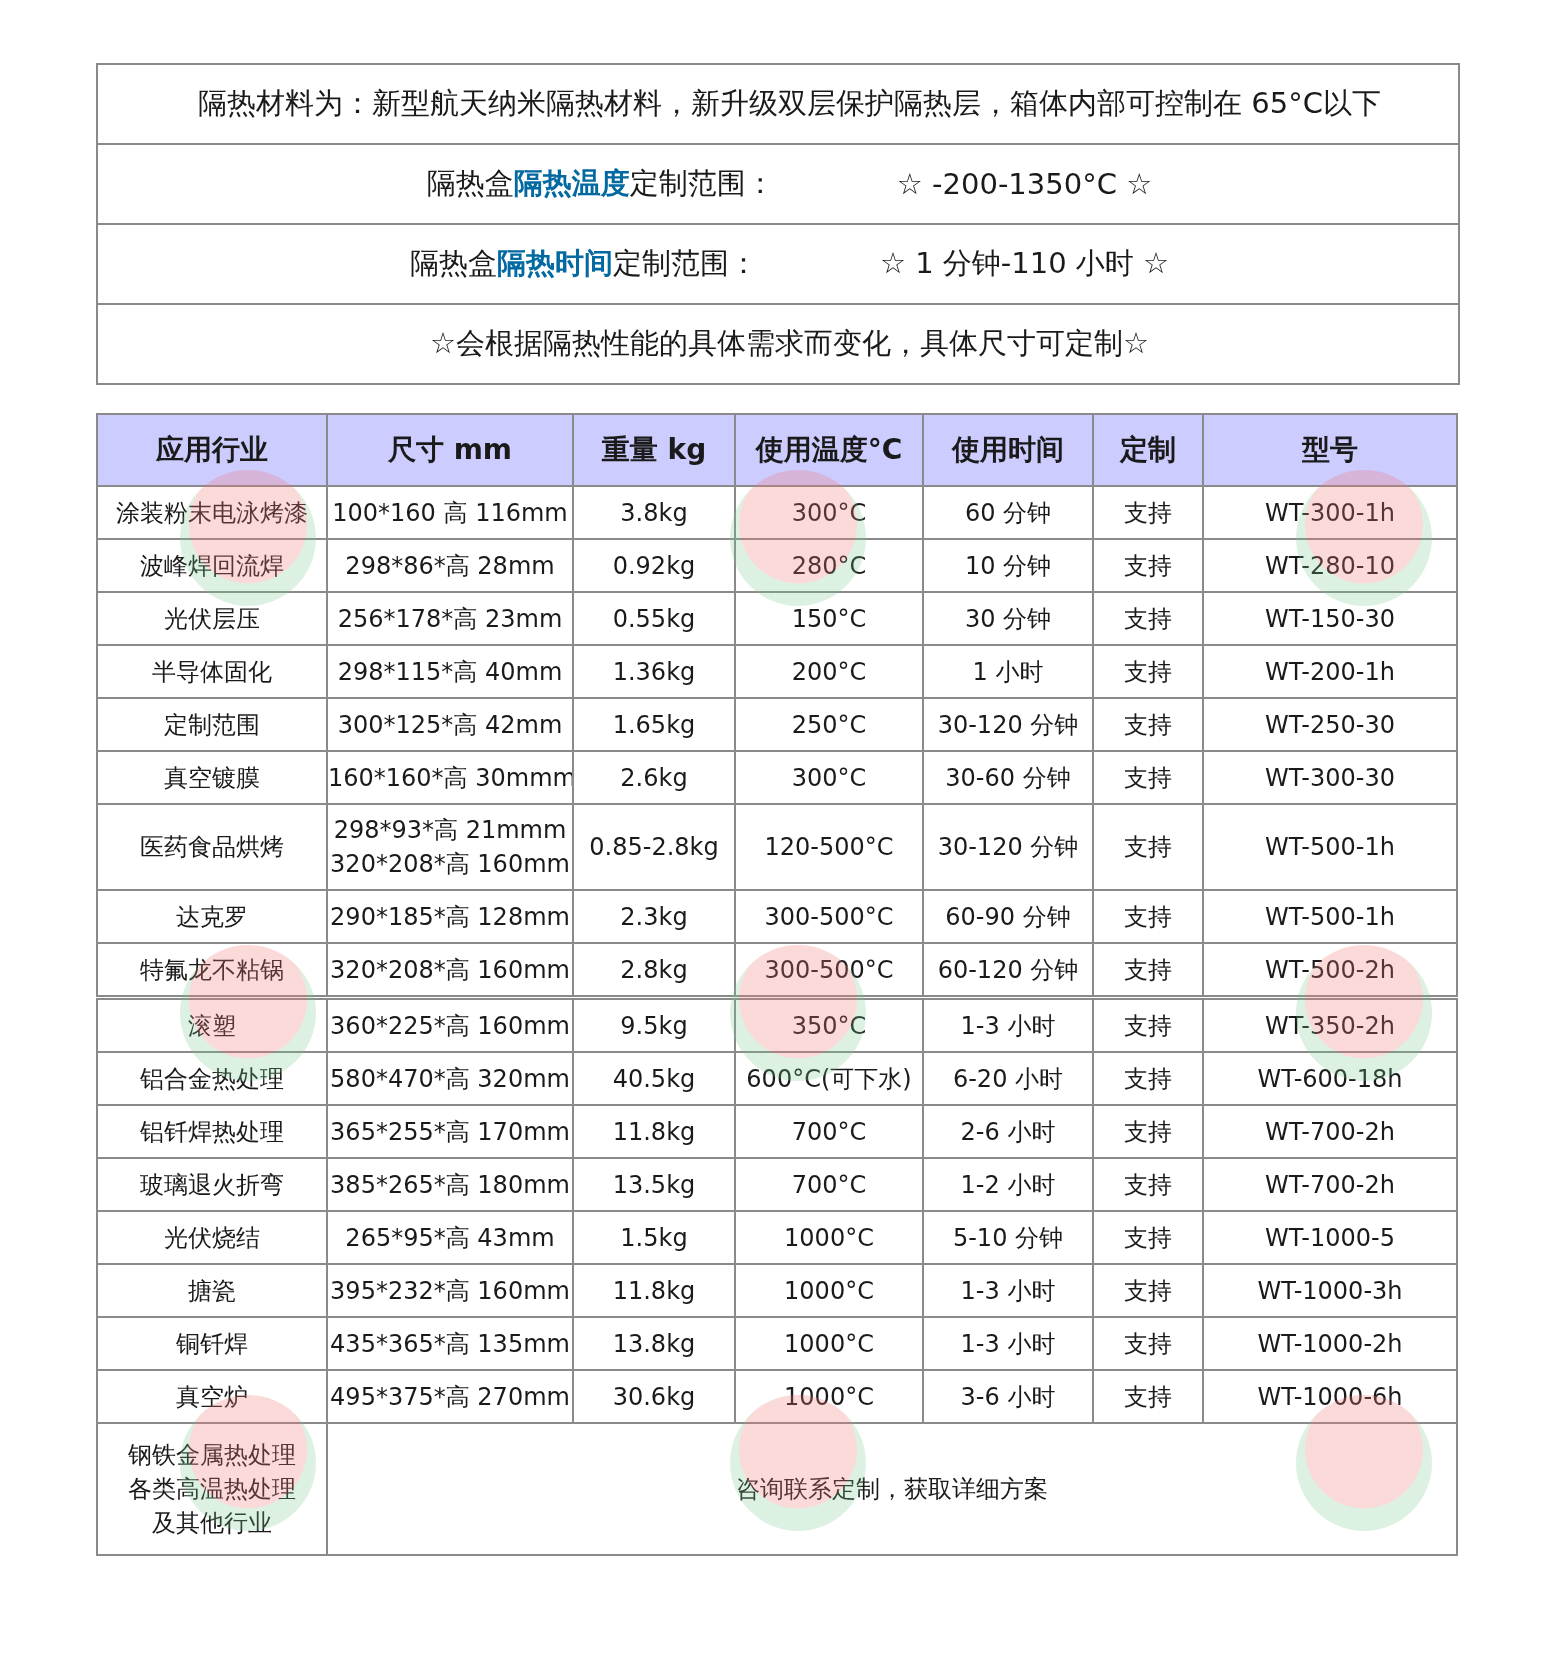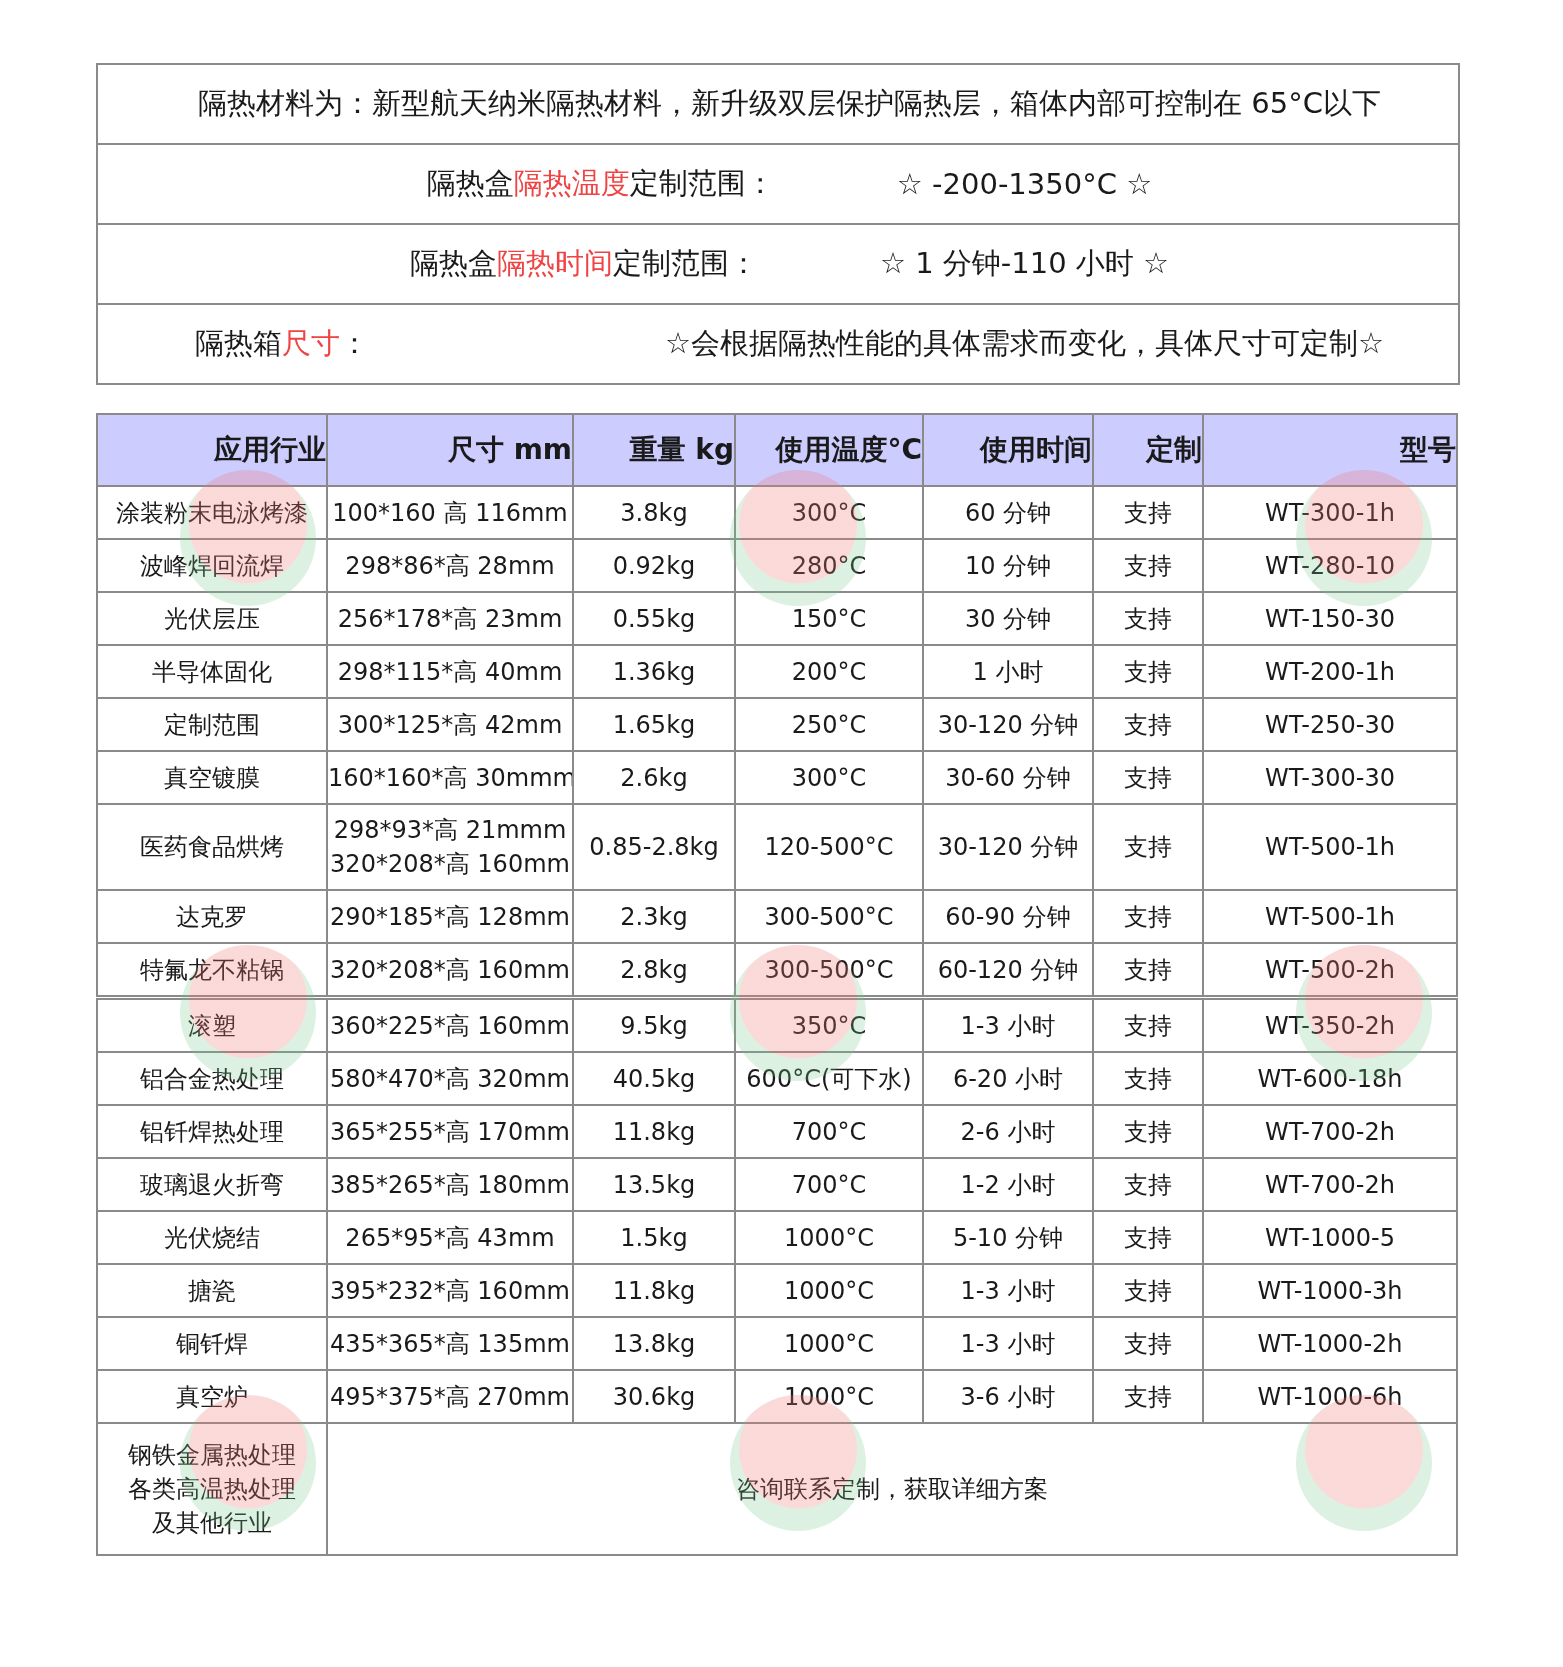--- a/index.html
+++ b/index.html
@@ -12,33 +12,33 @@
     border: 2px solid #8a8a8a; box-sizing: border-box;
   }
   .spec-row {
     height: 80px; display: flex; align-items: center;
     border-bottom: 2px solid #8a8a8a; box-sizing: border-box;
     font-size: 29px; padding-left: 23px; white-space: nowrap; justify-content: center;
   }
   .spec-row:last-child { border-bottom: none; height: 78px; }
   .spec-label { width: 470px; flex: none; }
   .spec-value { flex: none; }
-  .red { color: #ef4444; }
+  .red { color: #0369a1; font-weight: bold; }
 
   table.main {
     position: absolute; left: 96px; top: 413px; width: 1360px;
     border-collapse: collapse; table-layout: fixed;
     font-size: 24px;
   }
   table.main td, table.main th {
     border: 2px solid #8a8a8a; text-align: center; padding: 0;
     overflow: hidden; white-space: nowrap;
   }
   table.main th {
-    background: #ccccff; height: 70px; font-size: 28px; font-weight: bold; text-align: right;
+    background: #ccccff; height: 70px; font-size: 28px; font-weight: bold;
   }
   table.main td { height: 51px; }
   table.main td.tall { height: 84px; line-height: 34px; }
   table.main tr.split td { border-top: 5px double #8a8a8a; }
   table.main td.foot-label { height: 130px; line-height: 34px; white-space: normal; }
   .watermark {
     position: absolute; width: 136px; height: 136px; border-radius: 50%;
     background: radial-gradient(circle at 50% 40%, rgba(240,120,120,0.28) 0 55%, rgba(120,200,140,0.25) 56% 100%);
     pointer-events: none;
   }
@@ -52,21 +52,20 @@
   </div>
   <div class="spec-row">
     <span class="spec-label"><span>隔热盒</span><span class="red">隔热温度</span><span>定制范围：</span></span>
     <span class="spec-value">☆ -200-1350°C ☆</span>
   </div>
   <div class="spec-row">
     <span class="spec-label"><span>隔热盒</span><span class="red">隔热时间</span><span>定制范围：</span></span>
     <span class="spec-value">☆ 1 分钟-110 小时 ☆</span>
   </div>
   <div class="spec-row">
-    <span class="spec-label"><span>隔热箱</span><span class="red">尺寸</span><span>：</span></span>
     <span class="spec-value">☆会根据隔热性能的具体需求而变化，具体尺寸可定制☆</span>
   </div>
 </div>
 
 <table class="main">
   <colgroup>
     <col style="width:230px">
       <col style="width:246px">
       <col style="width:162px">
       <col style="width:188px">

